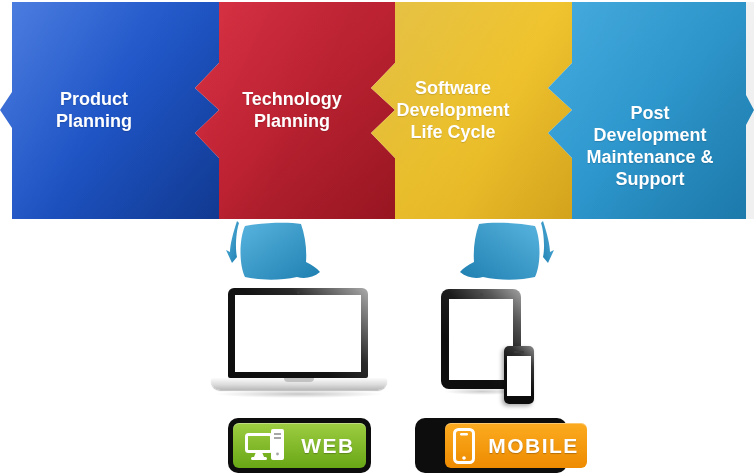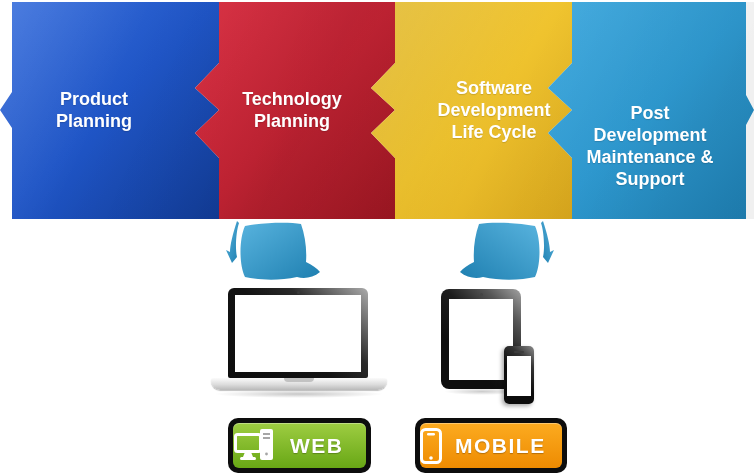--- a/index.html
+++ b/index.html
@@ -46,21 +46,21 @@
     box-shadow:-2px 2px 4px rgba(0,0,0,.35);}
   .phone-display{position:absolute;left:3px;top:10px;width:24px;height:40px;background:#fff;}
   .phone-speaker{position:absolute;left:50%;top:5px;width:10px;height:2px;margin-left:-5px;border-radius:1px;background:#3c3c3c;}
 
   
   .btn{position:absolute;top:418px;height:55px;background:#0d0d0d;border-radius:10px;
     padding:5px;box-sizing:border-box;cursor:pointer;}
   .btn-web{left:228px;width:143px;}
   .btn-mobile{left:415px;width:152px;}
   .btn-face{width:100%;height:100%;border-radius:6px;display:flex;align-items:center;
-    gap:13px;box-shadow:inset 0 1px 0 rgba(255,255,255,.35);}
+    justify-content:center;gap:13px;box-shadow:inset 0 1px 0 rgba(255,255,255,.35);}
   .btn-label{color:#fff;font-weight:bold;font-size:21px;letter-spacing:1.5px;
     text-shadow:0 1px 1px rgba(0,0,0,.25);}
 </style>
 </head>
 <body>
 
 <div class="stage">
 
   <div class="banner">
     <svg width="754" height="220" viewBox="0 0 754 220">
@@ -90,21 +90,21 @@
       <polygon fill="url(#gSeg1)" points="219,2 395,2 395,63 371,88 395,110 371,133 395,158 395,219 219,219 219,158 195,133 219,110 195,88 219,63"></polygon>
       <polygon fill="url(#gSeg2)" points="395,2 572,2 572,63 548,88 572,110 548,133 572,158 572,219 395,219 395,158 371,133 395,110 371,88 395,63"></polygon>
       <polygon fill="url(#gSeg3)" points="572,2 746,2 746,95 754,110 746,125 746,219 572,219 572,158 548,133 572,110 548,88 572,63"></polygon>
     </svg>
     <div class="banner-sheen"></div>
 
     <div class="seg-label" style="left:94px;">Product
 Planning</div>
     <div class="seg-label" style="left:292px;">Technology
 Planning</div>
-    <div class="seg-label" style="left:494px;">Software
+    <div class="seg-label" style="left:453px;">Software
 Development
 Life Cycle</div>
     <div class="seg-label" style="left:650px;margin-top:36px;">Post
 Development
 Maintenance &amp;
 Support</div>
   </div>
 
   <svg class="swoosh left" viewBox="0 0 96 64">
     <defs>
@@ -159,21 +159,21 @@
         <circle cx="33.5" cy="26" r="1.4" fill="rgba(0,0,0,.35)"></circle>
         <rect x="2.5" y="6.5" width="25" height="17" rx="2" fill="none" stroke="#fff" stroke-width="3"></rect>
         <path d="M12,24 L18,24 L20,29 L10,29 Z" fill="#fff"></path>
         <rect x="7" y="29" width="16" height="3" rx="1.5" fill="#fff"></rect>
       </svg>
       <span class="btn-label">WEB</span>
     </div>
   </div>
 
   <div class="btn btn-mobile">
-    <div class="btn-face" style="background: linear-gradient(rgb(252, 171, 32), rgb(238, 139, 1));">
+    <div class="btn-face" style="background: linear-gradient(rgb(252, 171, 32), rgb(238, 139, 1)); margin-left: 25px;">
       <svg width="22" height="36" viewBox="0 0 22 36">
         <rect x="1.5" y="1.5" width="19" height="33" rx="4" fill="none" stroke="#fff" stroke-width="3"></rect>
         <rect x="7" y="5" width="8" height="2.5" rx="1.2" fill="#fff"></rect>
         <circle cx="11" cy="30" r="1.8" fill="#fff"></circle>
       </svg>
       <span class="btn-label">MOBILE</span>
     </div>
   </div>
 
 </div>

